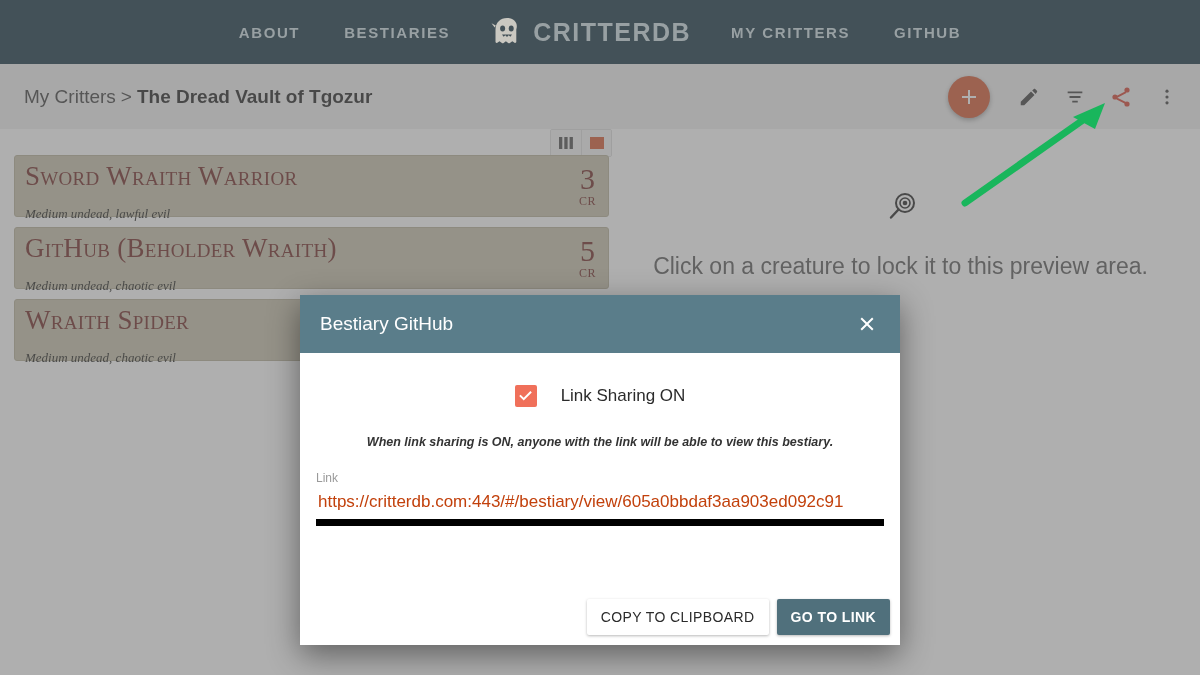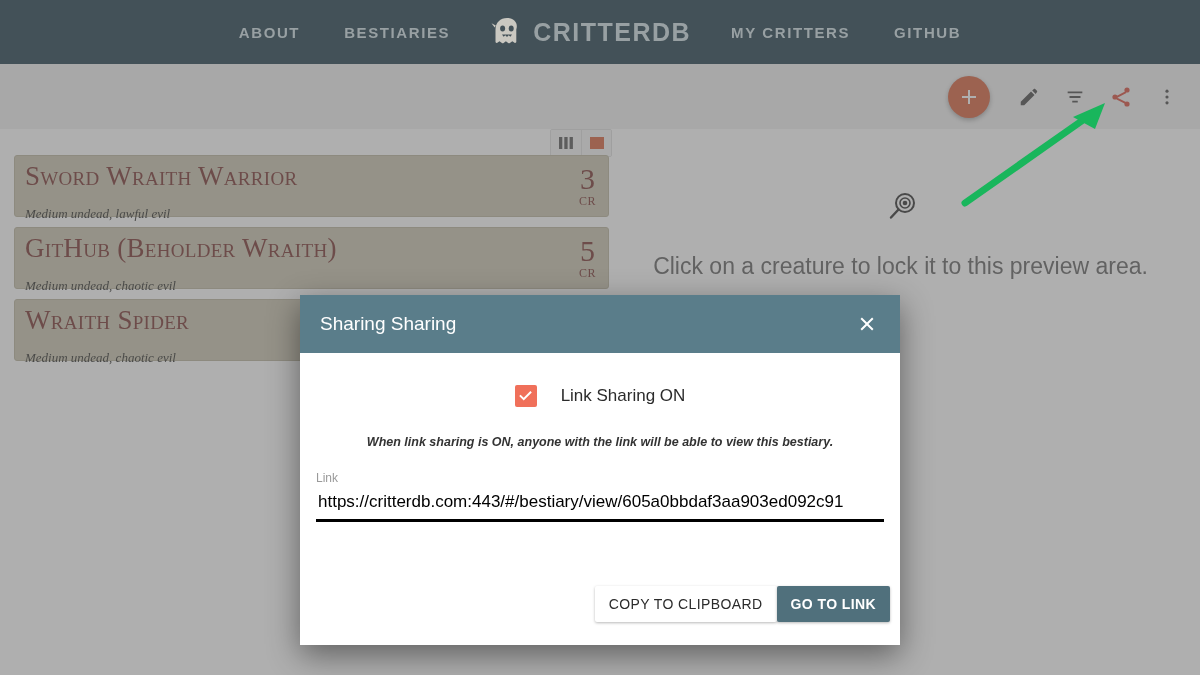--- a/index.html
+++ b/index.html
@@ -275,34 +275,34 @@
   }
   .field-label {
     font-size: 12px;
     color: #9a9a9a;
     display: block;
     margin-bottom: 4px;
   }
   .field-input {
     width: 100%;
     border: none;
-    border-bottom: 3px solid #000000;
+    border-bottom: 7px solid #000000;
     font-size: 17px;
-    color: #000000;
+    color: #c2410c;
     font-family: "Liberation Sans", sans-serif;
     padding: 3px 2px 7px 2px;
     background: transparent;
     outline: none;
   }
   .dialog-footer {
     height: 72px;
     display: flex;
-    align-items: center;
+    align-items: flex-end;
     justify-content: flex-end;
-    gap: 0;
+    gap: 8px;
     padding: 0 10px 10px 0;
     flex: none;
   }
   .btn {
     font-size: 14px;
     letter-spacing: .4px;
     padding: 10px 14px;
     border: none;
     cursor: pointer;
     font-family: "Liberation Sans", sans-serif;
@@ -340,20 +340,23 @@
         </svg>
       </span>
       <span class="brand-text">CritterDB</span>
     </div>
 
     <div class="nav-link">My Critters</div>
     <div class="nav-link">GitHub</div>
   </div>
 
   <div class="subheader">
+    <div class="breadcrumb">
+      <span class="bc-parent">My Critters</span><span class="bc-sep">&gt;</span><span class="bc-current">The Dread Vault of Tgozur</span>
+    </div>
 
     <div class="toolbar">
       <div class="fab">
         <svg width="20" height="20" viewBox="0 0 20 20">
           <path d="M9 3h2v14H9z M3 9h14v2H3z" fill="#ffffff"></path>
         </svg>
       </div>
 
       <div class="tool-icon">
         <svg width="22" height="22" viewBox="0 0 24 24">
@@ -452,21 +455,21 @@
   <div class="overlay"></div>
 
   <svg class="arrow-svg" width="165" height="115" viewBox="0 0 165 115">
     <path d="M10 108 L138 18" stroke="#19b65c" stroke-width="7" stroke-linecap="round"></path>
     <path d="M150 8 L118 22 L140 34 Z" fill="#19b65c"></path>
   </svg>
 
   <div class="dialog">
 
     <div class="dialog-header">
-      <div class="dialog-title">Sharing Sharing</div>
+      <div class="dialog-title">Bestiary GitHub</div>
       <div class="dialog-close">
         <svg width="20" height="20" viewBox="0 0 20 20">
           <path d="M3.5 4.9L4.9 3.5 10 8.6 15.1 3.5 16.5 4.9 11.4 10 16.5 15.1 15.1 16.5 10 11.4 4.9 16.5 3.5 15.1 8.6 10z" fill="#ffffff"></path>
         </svg>
       </div>
     </div>
 
     <div class="dialog-body">
 
       <div class="checkbox-row">

